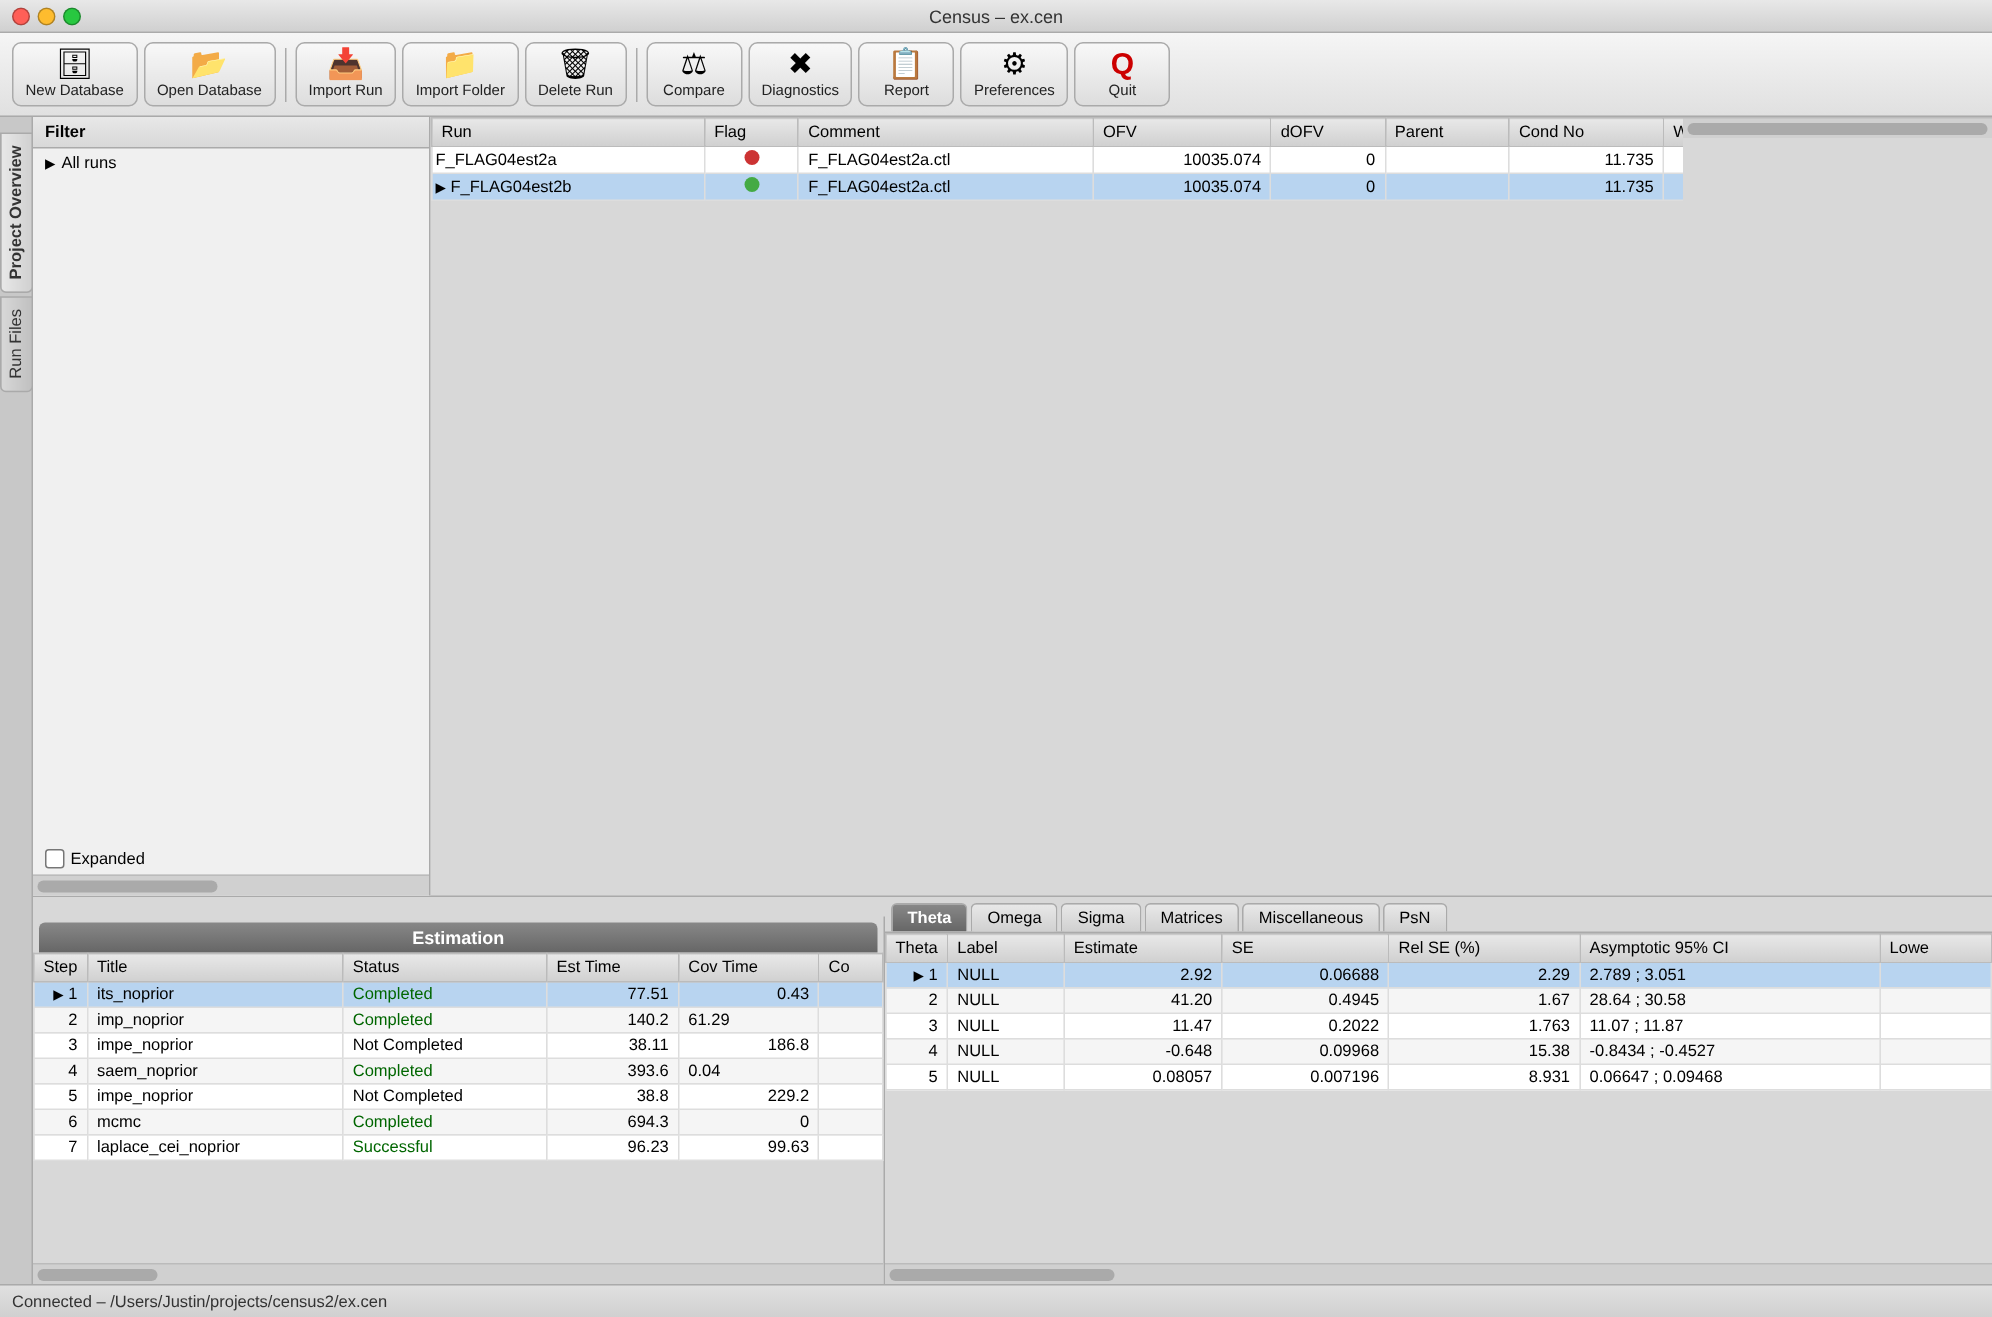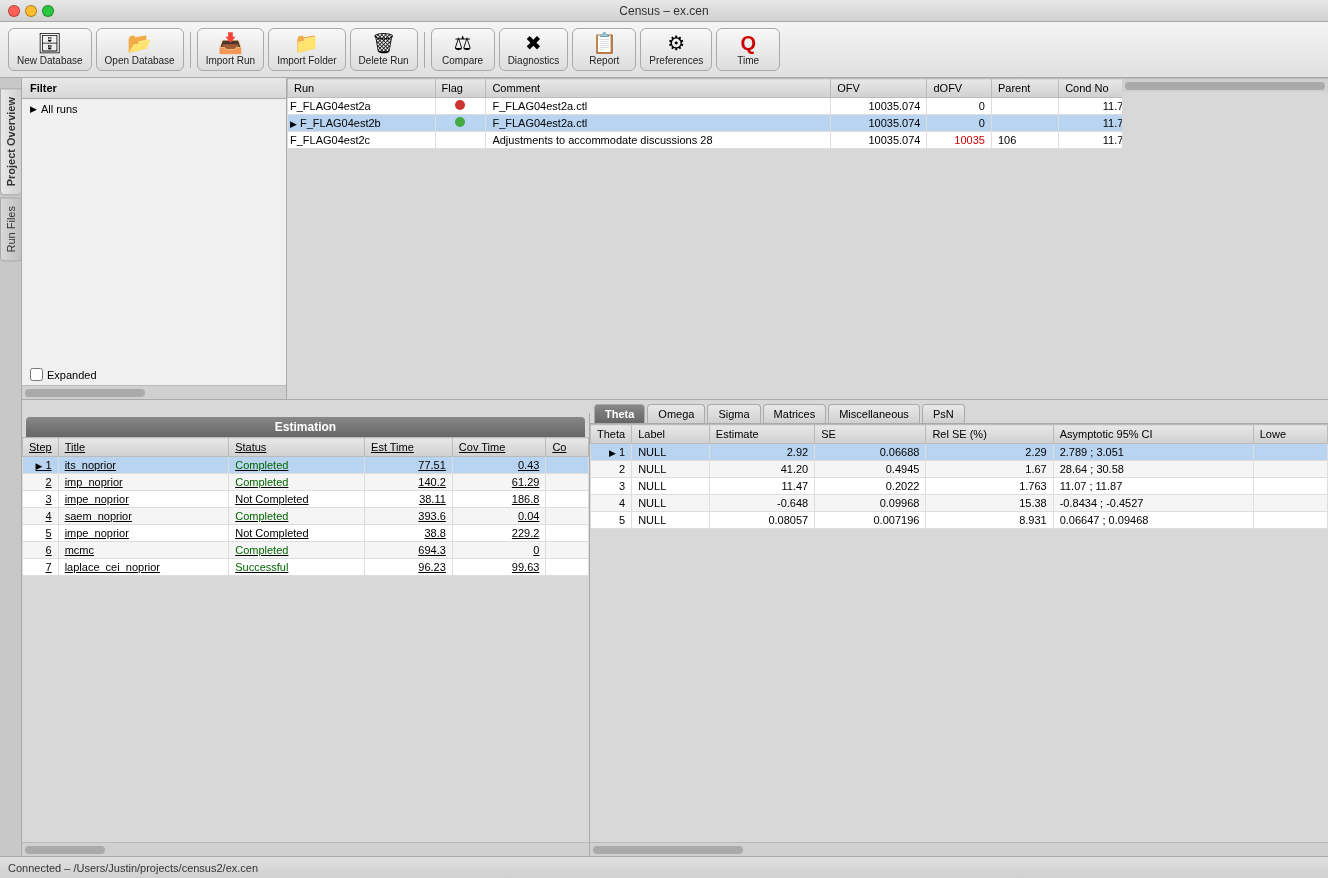--- a/index.html
+++ b/index.html
@@ -116,21 +116,21 @@
     .content-area {
       flex: 1;
       display: flex;
       flex-direction: column;
       overflow: hidden;
     }
 
     
     .upper-section {
       display: flex;
-      height: 322px;
+      height: 520px;
       border-bottom: 1px solid #aaa;
     }
 
     
     .filter-panel {
       width: 265px;
       background: #f0f0f0;
       border-right: 1px solid #aaa;
       display: flex;
       flex-direction: column;
@@ -220,21 +220,21 @@
       padding: 3px;
       font-size: 12px;
       font-weight: bold;
       border-radius: 4px 4px 0 0;
       margin: 4px 4px 0 4px;
     }
     .estimation-table-area {
       flex: 1;
       overflow: auto;
     }
-    .estimation-table-area table { min-width: 500px; text-decoration: underline; }
+    .estimation-table-area table { min-width: 500px; }
 
     
     .theta-panel {
       flex: 1;
       display: flex;
       flex-direction: column;
     }
     .theta-tabs {
       display: flex;
       background: #d8d8d8;
@@ -320,21 +320,21 @@
   <div class="toolbar-btn">
     <div class="icon-area">📋</div>
     <div class="label">Report</div>
   </div>
   <div class="toolbar-btn">
     <div class="icon-area">⚙</div>
     <div class="label">Preferences</div>
   </div>
   <div class="toolbar-btn">
     <div class="icon-area" style="color:#cc0000; font-weight:bold;">Q</div>
-    <div class="label">Time</div>
+    <div class="label">Quit</div>
   </div>
 </div>
 
 <div class="main-area">
 
   <div class="side-tabs">
     <div class="side-tab active">Project Overview</div>
     <div class="side-tab">Run Files</div>
   </div>
 
@@ -390,31 +390,20 @@
                   <td style="padding-left: 2px;"><span style="font-size:9px;">▶</span> F_FLAG04est2b</td>
                   <td style="text-align: center;"><span style="display:inline-block;width:10px;height:10px;background:#44aa44;border-radius:50%;"></span></td>
                   <td>F_FLAG04est2a.ctl</td>
                   <td style="text-align: right;">10035.074</td>
                   <td style="text-align: right;">0</td>
                   <td></td>
                   <td style="text-align: right;">11.735</td>
                   <td></td>
                   <td></td>
                 </tr>
-                <tr style="background: rgb(255, 255, 255);">
-                  <td style="padding-left: 2px;">F_FLAG04est2c</td>
-                  <td style="text-align: center;"></td>
-                  <td>Adjustments to accommodate discussions 28</td>
-                  <td style="text-align: right;">10035.074</td>
-                  <td style="text-align: right; color: rgb(204, 0, 0);">10035</td>
-                  <td>106</td>
-                  <td style="text-align: right;">11.735</td>
-                  <td></td>
-                  <td></td>
-                </tr>
               </tbody>
           </table>
         </div>
         <div class="scrollbar-h">
           <div class="scrollbar-h-thumb" style="width:200px;"></div>
         </div>
       </div>
     </div>
 
     <div class="lower-section">
@@ -440,37 +429,37 @@
                   <td style="color: rgb(0, 102, 0);">Completed</td>
                   <td style="text-align: right;">77.51</td>
                   <td style="text-align: right;">0.43</td>
                   <td></td>
                 </tr>
                 <tr style="background: rgb(245, 245, 245);">
                   <td style="text-align: right;">2</td>
                   <td>imp_noprior</td>
                   <td style="color: rgb(0, 102, 0);">Completed</td>
                   <td style="text-align: right;">140.2</td>
-                  <td style="text-align: right;">61.29</td>
+                  <td style="text-align: left;">61.29</td>
                   <td></td>
                 </tr>
                 <tr style="background: rgb(255, 255, 255);">
                   <td style="text-align: right;">3</td>
                   <td>impe_noprior</td>
                   <td>Not Completed</td>
                   <td style="text-align: right;">38.11</td>
                   <td style="text-align: right;">186.8</td>
                   <td></td>
                 </tr>
                 <tr style="background: rgb(245, 245, 245);">
                   <td style="text-align: right;">4</td>
                   <td>saem_noprior</td>
                   <td style="color: rgb(0, 102, 0);">Completed</td>
                   <td style="text-align: right;">393.6</td>
-                  <td style="text-align: right;">0.04</td>
+                  <td style="text-align: left;">0.04</td>
                   <td></td>
                 </tr>
                 <tr style="background: rgb(255, 255, 255);">
                   <td style="text-align: right;">5</td>
                   <td>impe_noprior</td>
                   <td>Not Completed</td>
                   <td style="text-align: right;">38.8</td>
                   <td style="text-align: right;">229.2</td>
                   <td></td>
                 </tr>

